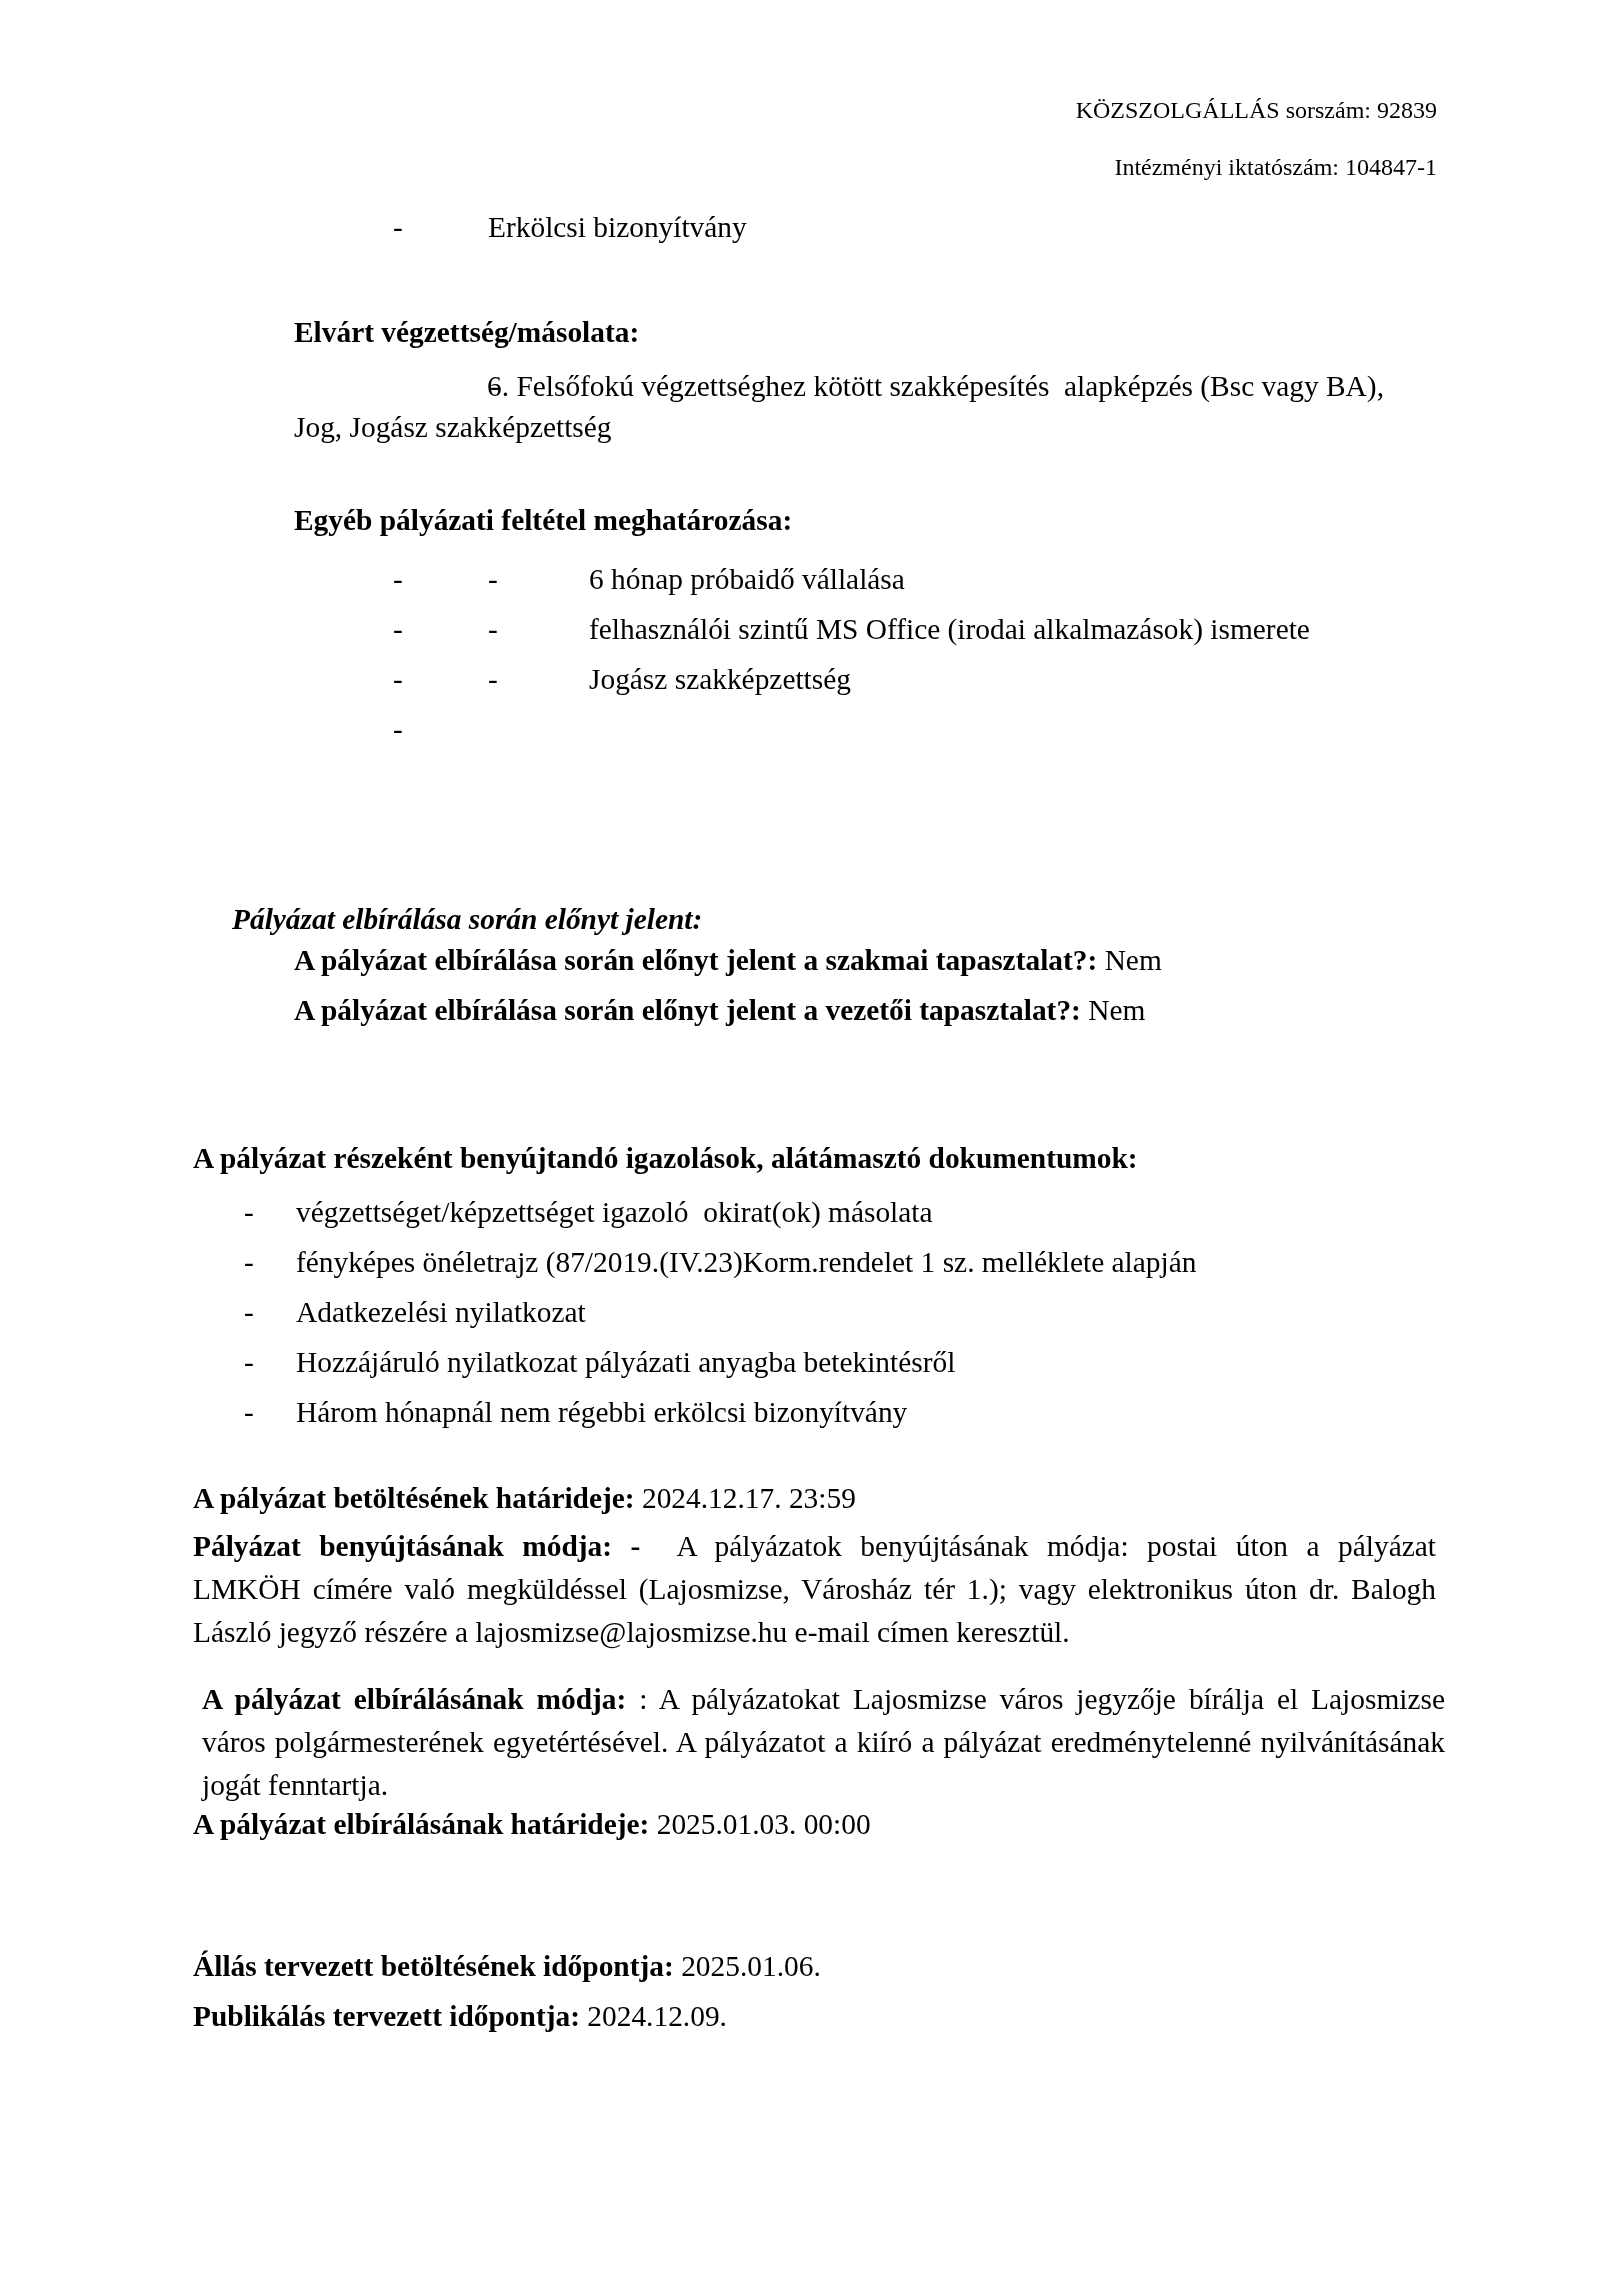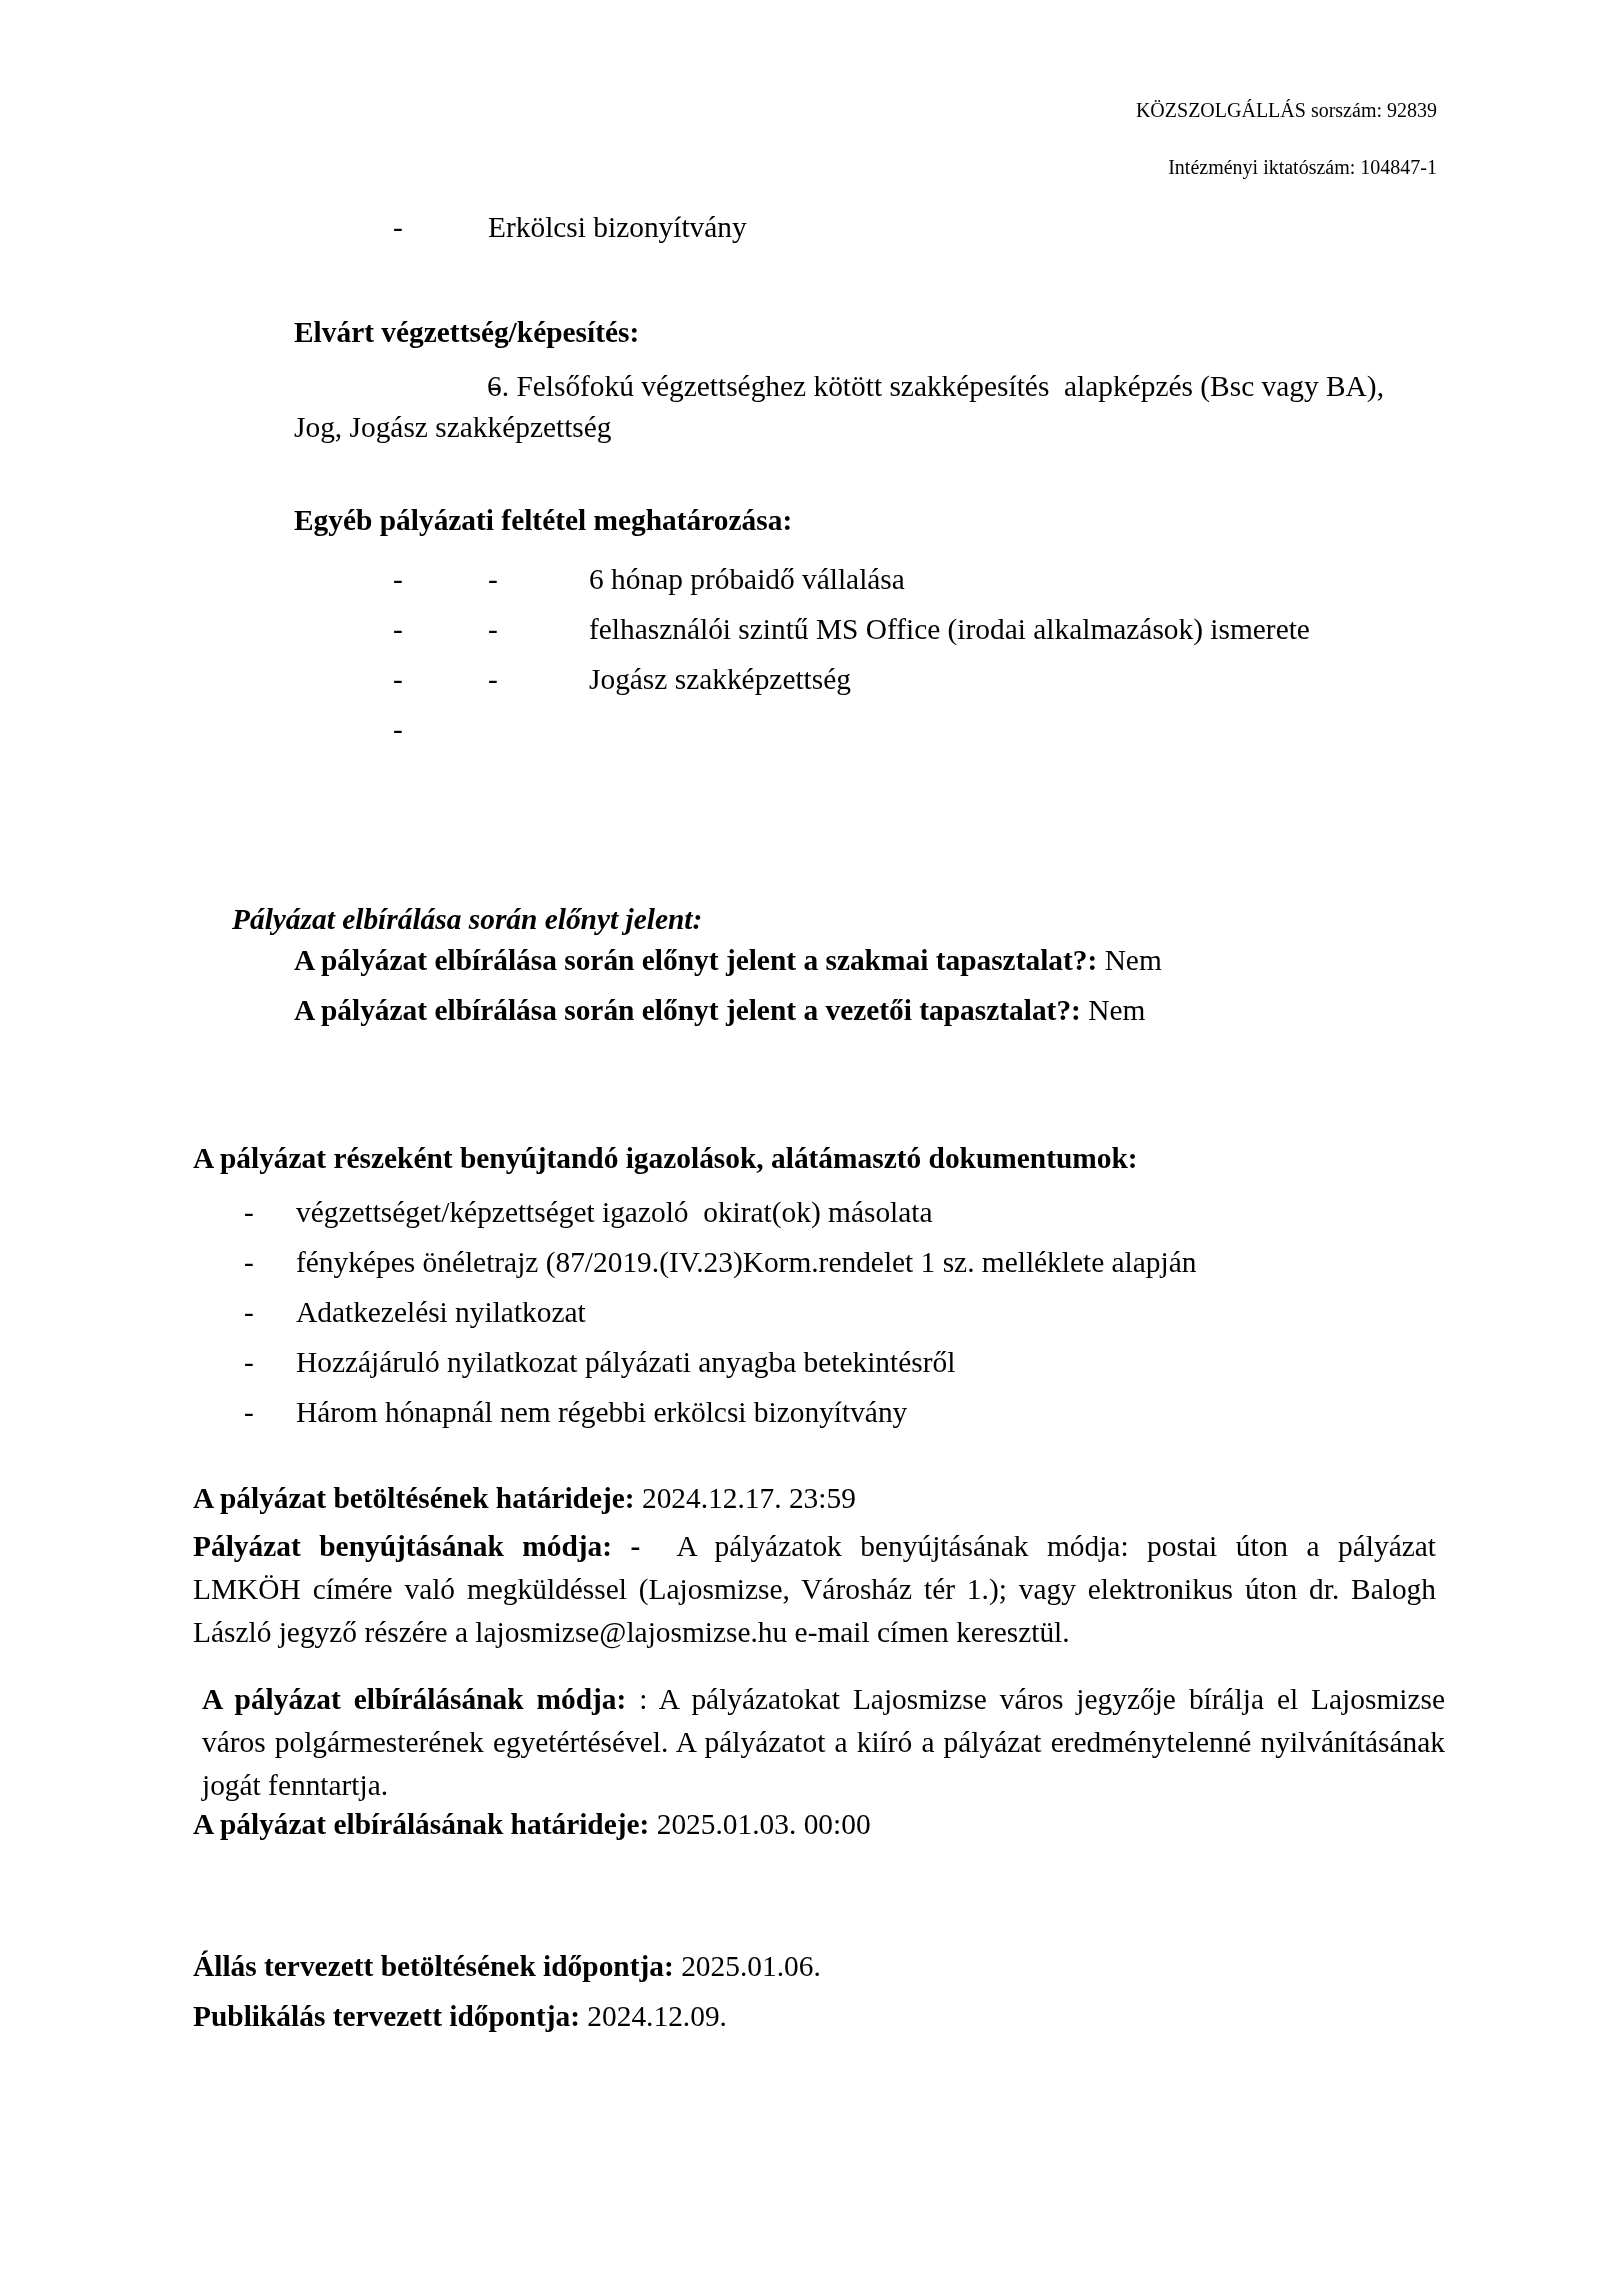--- a/index.html
+++ b/index.html
@@ -15,21 +15,21 @@
   .abs{position:absolute;}
   .b{font-weight:bold;}
   .bi{font-weight:bold;font-style:italic;}
   .tab{display:inline-block;}
   .t145{width:95px;}
   .t155{width:101px;}
   .t80{width:52px;}
   .pre{white-space:pre;}
   .prew{white-space:pre-wrap;}
   .just{text-align:justify;}
-  .header{right:186px;top:82px;text-align:right;line-height:57px;font-size:20px;}
+  .header{right:186px;top:82px;text-align:right;line-height:57px;font-size:24px;}
   .lh60{line-height:39px;}
   .lh62{line-height:41px;}
   .lh66{line-height:43px;}
   .lh77{line-height:50px;}
   .w1900{width:1243px;}
   .gap55{display:inline-block;width:36px;}
 </style>
 </head>
 <body>
 
@@ -37,21 +37,21 @@
 
   <div class="abs header">
     <div>KÖZSZOLGÁLLÁS sorszám: 92839</div>
     <div>Intézményi iktatószám: 104847-1</div>
   </div>
 
   <div class="abs lh60" style="top:208px;left:393px;">
     <div class="pre"><span class="tab t145">-</span><span>Erkölcsi bizonyítvány</span></div>
   </div>
 
-  <div class="abs b lh60" style="top:313px;left:294px;">Elvárt végzettség/képesítés:</div>
+  <div class="abs b lh60" style="top:313px;left:294px;">Elvárt végzettség/másolata:</div>
 
   <div class="abs lh62 prew" style="top:366px;left:294px;width:1142px;text-indent:98px;"><span class="tab t145">-</span><span>6. Felsőfokú végzettséghez kötött szakképesítés  alapképzés (Bsc vagy BA), Jog, Jogász szakképzettség</span></div>
 
   <div class="abs b lh60" style="top:501px;left:294px;">Egyéb pályázati feltétel meghatározása:</div>
 
   <div class="abs lh77" style="top:554px;left:393px;">
     <div class="pre"><span class="tab t145">-</span><span class="tab t155">-</span><span>6 hónap próbaidő vállalása</span></div>
     <div class="pre"><span class="tab t145">-</span><span class="tab t155">-</span><span>felhasználói szintű MS Office (irodai alkalmazások) ismerete</span></div>
     <div class="pre"><span class="tab t145">-</span><span class="tab t155">-</span><span>Jogász szakképzettség</span></div>
     <div class="pre"><span class="tab t145">-</span></div>

